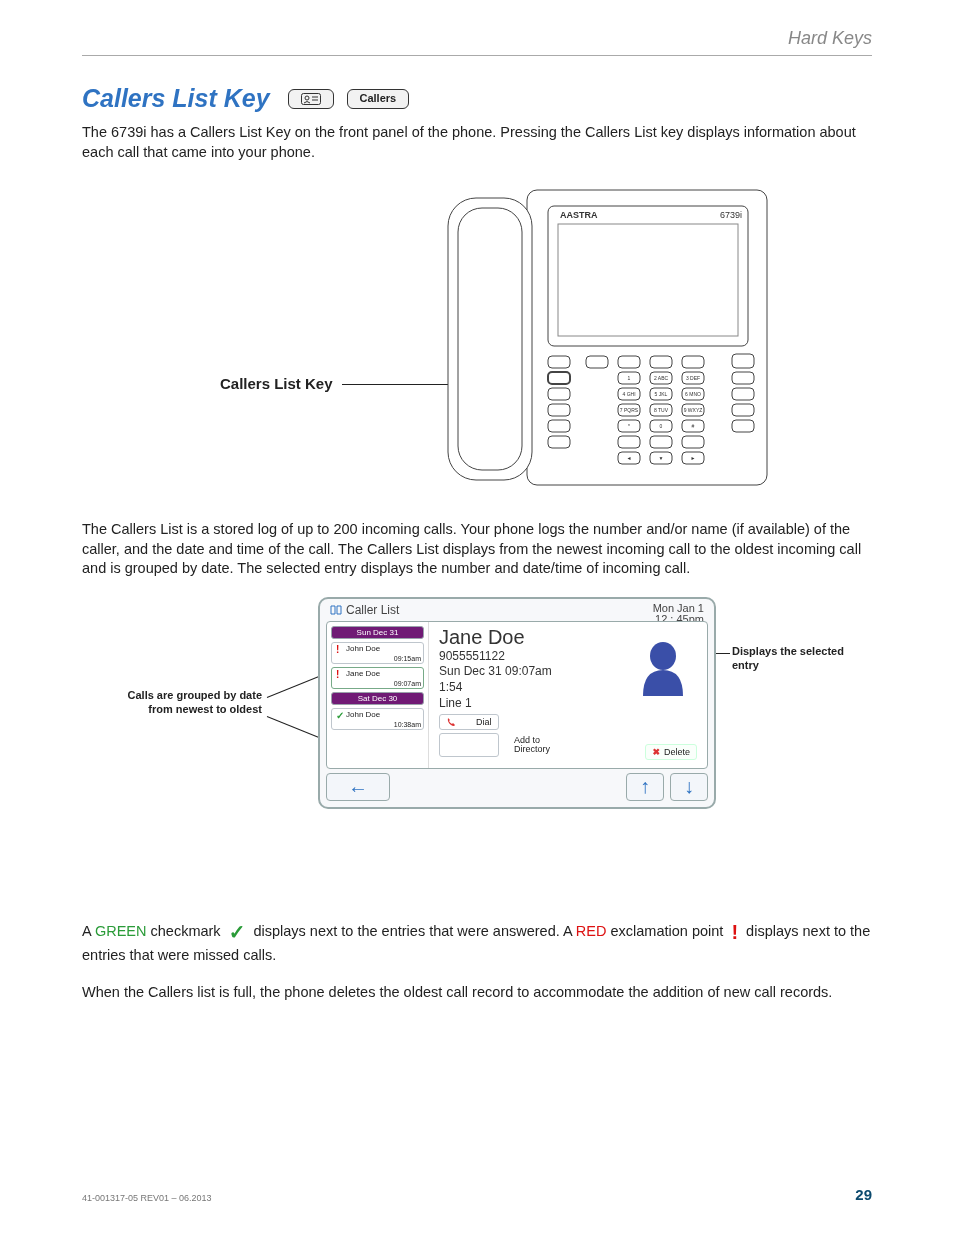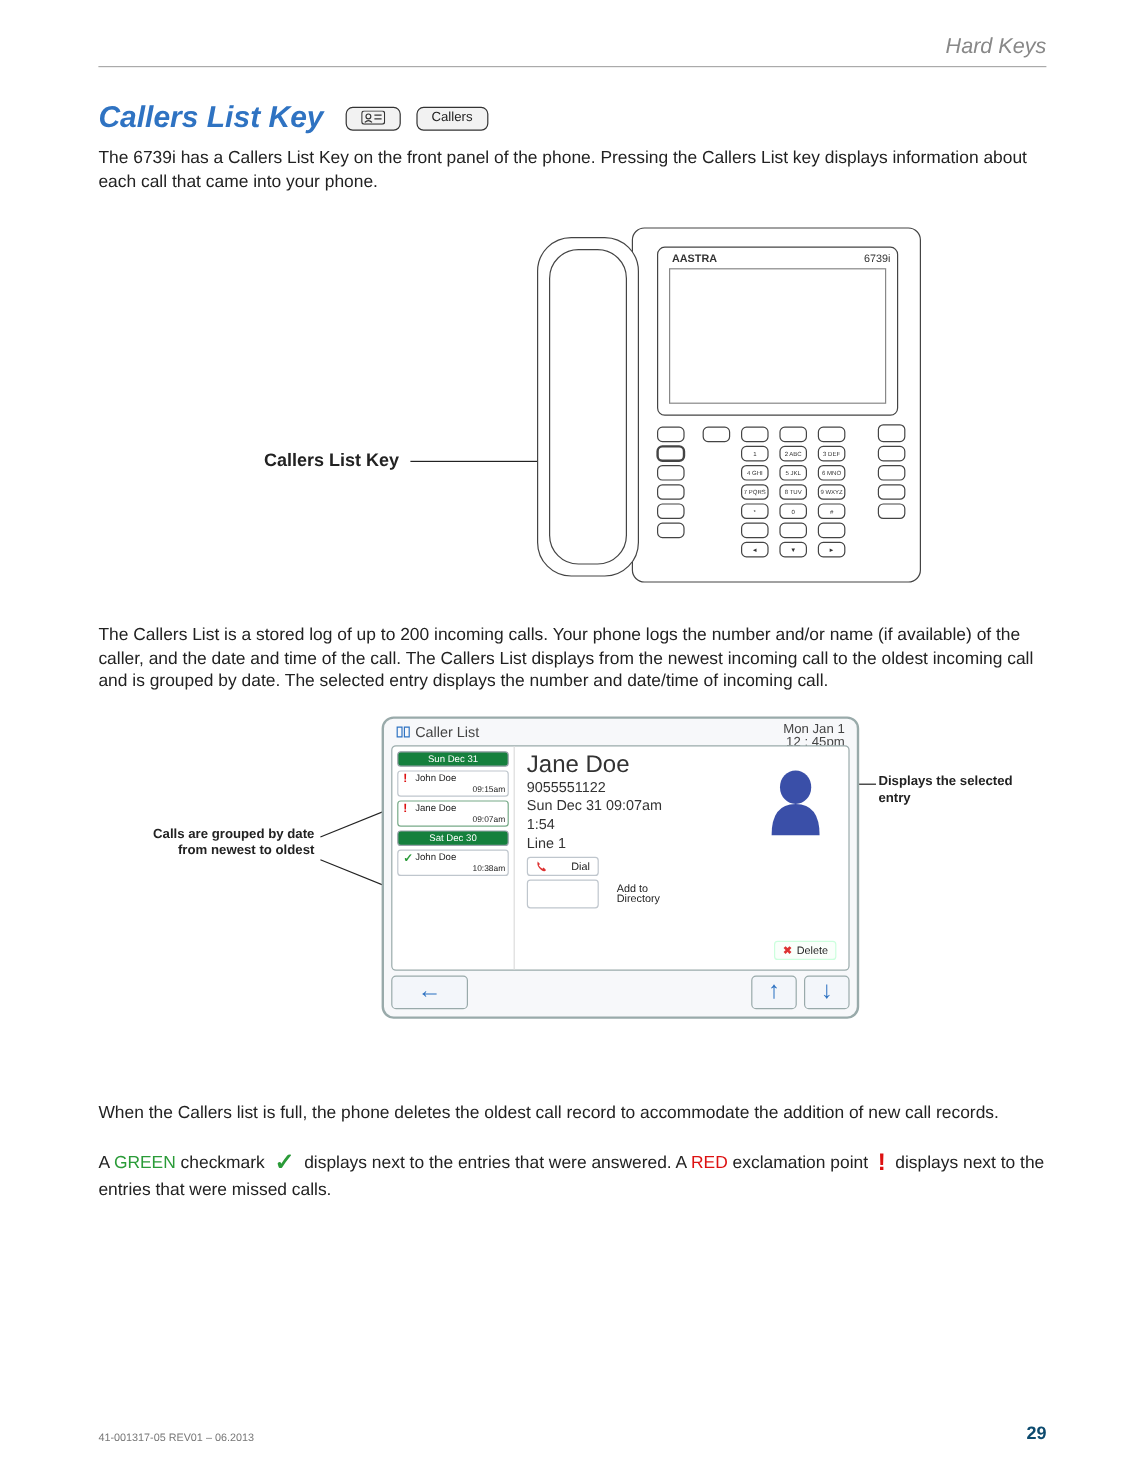--- a/index.html
+++ b/index.html
@@ -56,21 +56,21 @@
     font-size: 15px;
   }
   .phone-leader { position: absolute; left: 260px; top: 204px; width: 205px; border-top: 1px solid #222; }
   .phone-svg { position: absolute; left: 280px; top: 0; }
 
   
   .screen-wrap { position: relative; width: 100%; height: 300px; margin: 12px 0 22px 0; }
   .screen {
     position: absolute;
     left: 236px; top: 0;
-    width: 398px; height: 252px;
+    width: 398px; height: 212px;
     border: 2px solid #9aa;
     border-radius: 10px;
     background: #f7f8fa;
     overflow: hidden;
   }
   .screen .sbar {
     display:flex; justify-content:space-between; align-items:flex-start;
     padding: 4px 10px 2px 10px;
     font-size: 12px; color:#444;
   }
@@ -79,21 +79,21 @@
     position:absolute; left:6px; right:6px; top:22px; bottom:38px;
     border: 1.5px solid #9aa; border-radius: 4px; background:#fff;
     display:flex;
   }
   .screen .list {
     width: 102px; border-right:1px solid #ddd;
     padding: 4px 4px; font-size: 9px; color:#222;
     display:flex; flex-direction:column; gap:3px;
   }
   .screen .datehdr {
-    background:#15803d; color:#fff; text-align:center;
+    background:#701a75; color:#fff; text-align:center;
     border:1px solid #9aa2ab; border-radius:3px; font-size:8px; padding:1px 0;
   }
   .screen .item {
     border:1px solid #bfc6cd; border-radius:3px; padding:2px 2px 1px 4px;
     display:flex; flex-direction:column; line-height:1;
   }
   .screen .item .row1 { display:flex; align-items:center; gap:3px; }
   .screen .item .row1 .nm { font-size:8px; }
   .screen .item .tm { text-align:right; font-size:7px; margin-top:1px; }
   .ic { width:7px; height:9px; display:inline-block; }
@@ -163,21 +163,21 @@
     <span class="key-chips">
       <span class="chip">
         <svg width="20" height="12" viewBox="0 0 20 12">
           <rect x="0.5" y="0.5" width="19" height="11" rx="2" fill="none" stroke="#333"></rect>
           <circle cx="6" cy="5" r="2" fill="none" stroke="#333"></circle>
           <path d="M3 10 q3 -3 6 0" fill="none" stroke="#333"></path>
           <line x1="11" y1="4" x2="17" y2="4" stroke="#333"></line>
           <line x1="11" y1="7" x2="17" y2="7" stroke="#333"></line>
         </svg>
       </span>
-      <span class="chip" style="font-weight:400;">Callers</span>
+      <span class="chip" style="font-weight:700;">Callers</span>
     </span>
   </div>
 
   <p class="bodytext">The 6739i has a Callers List Key on the front panel of the phone. Pressing the Callers List key displays information about each call that came into your phone.</p>
 
   <div class="phone-wrap">
     <div class="phone-label">Callers List Key</div>
     <div class="phone-leader"></div>
     <svg class="phone-svg" width="410" height="310" viewBox="0 0 410 310">
 
@@ -343,27 +343,27 @@
         <div class="nbtn sq">
             <span class="arrow">↑</span>
           </div>
         <div class="nbtn sq">
             <span class="arrow">↓</span>
           </div>
       </div>
     </div>
   </div>
 
-  <p class="bodytext">When the Callers list is full, the phone deletes the oldest call record to accommodate the addition of new call records.</p>
-
   <p class="bodytext">
     <span>A </span><span class="green">GREEN</span><span> checkmark </span>
     <span class="inline-icon inline-check">✓</span>
     <span> displays next to the entries that were answered. A </span><span class="red">RED</span><span> exclamation point </span>
     <span class="inline-icon inline-excl">!</span>
     <span> displays next to the entries that were missed calls.</span>
   </p>
 
+  <p class="bodytext">When the Callers list is full, the phone deletes the oldest call record to accommodate the addition of new call records.</p>
+
   <div class="footer">
     <span>41-001317-05 REV01 – 06.2013</span>
     <span class="pg">29</span>
   </div>
 </div>
 
 </body></html>

